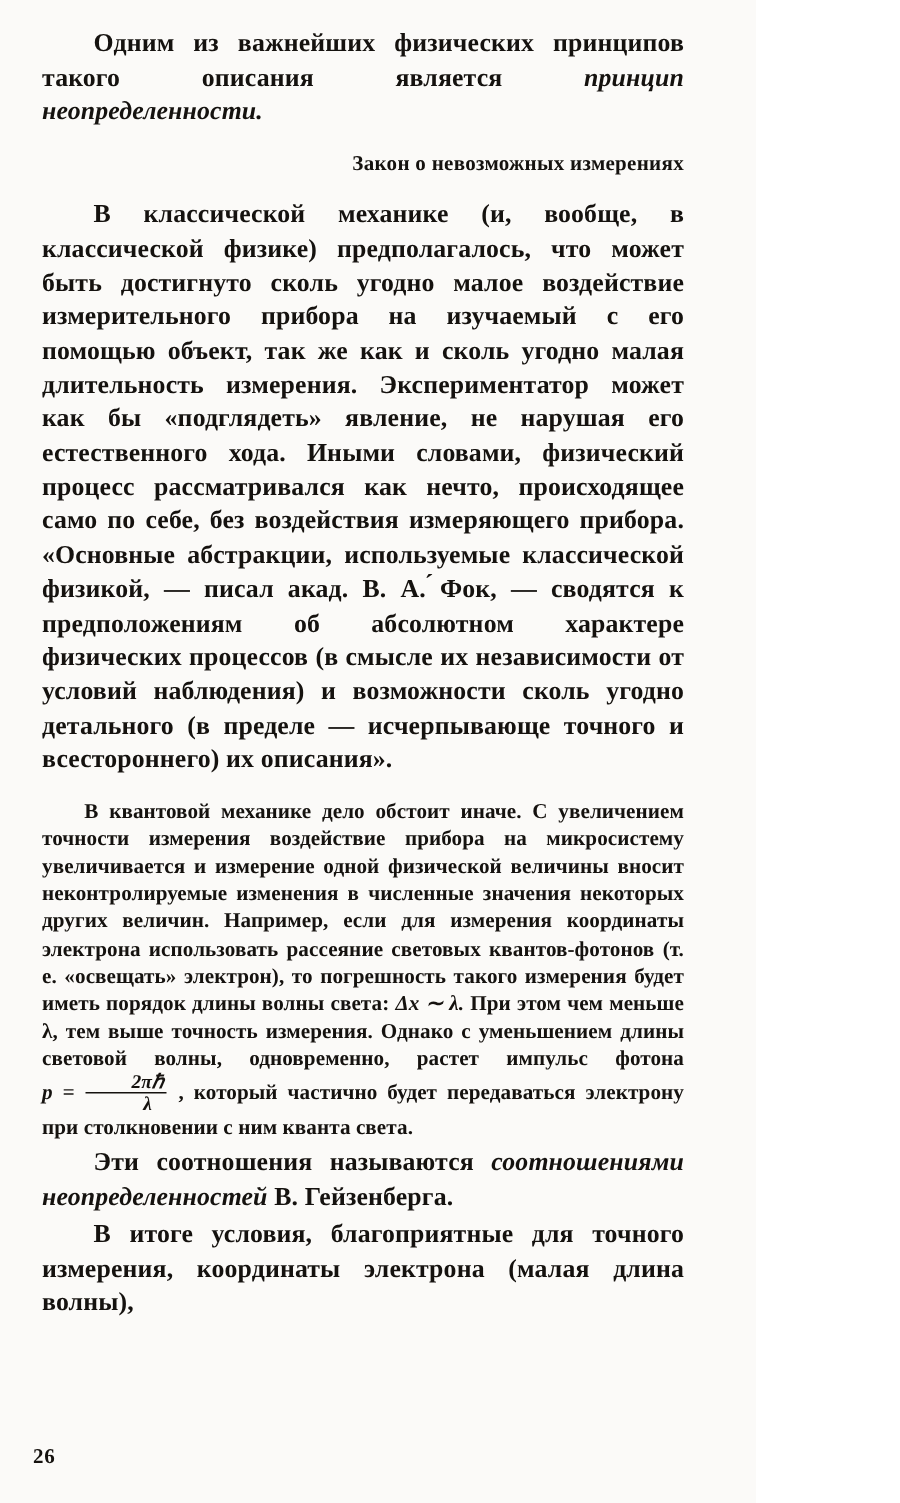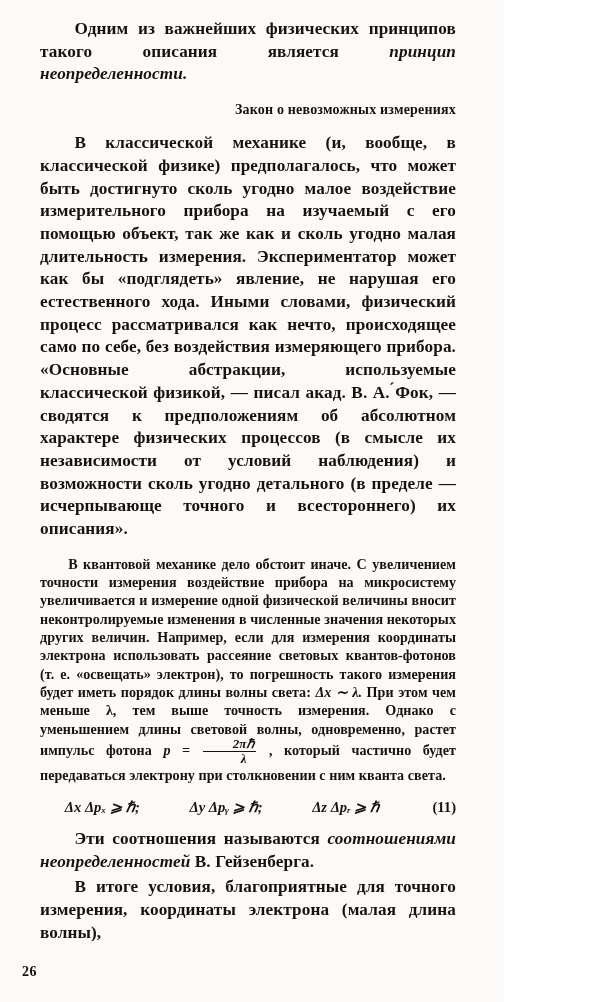--- a/index.html
+++ b/index.html
@@ -12,21 +12,21 @@
     background: #ffffff;
     font-family: "Liberation Serif", serif;
     color: #15120f;
     overflow: hidden;
   }
   .page {
     position: relative;
     width: 504px;
     height: 1002px;
     box-sizing: border-box;
-    padding: 18px 48px 0 40px;
+    padding: 18px 48px 0 28px;
     background: #fbfaf8;
   }
   .para {
     font-size: 17.2px;
     line-height: 1.32;
     text-align: justify;
     text-indent: 2.0em;
     margin: 0 0 0.15em 0;
     letter-spacing: 0.1px;
     font-weight: 600;
@@ -119,27 +119,19 @@
 
   <p class="para"><span>Одним из важнейших физических принципов такого описания является </span><span class="ital">принцип неопределенности.</span></p>
 
   <h2 class="heading">Закон о невозможных измерениях</h2>
 
   <p class="para">В классической механике (и, вообще, в классической физике) предполагалось, что может быть достигнуто сколь угодно малое воздействие измерительного прибора на изучаемый с его помощью объект, так же как и сколь угодно малая длительность измерения. Экспериментатор может как бы «подглядеть» явление, не нарушая его естественного хода. Иными словами, физический процесс рассматривался как нечто, происходящее само по себе, без воздействия измеряющего прибора. «Основные абстракции, используемые классической физикой, — писал акад. В. А. ́Фок, — сводятся к предположениям об абсолютном характере физических процессов (в смысле их независимости от условий наблюдения) и возможности сколь угодно детального (в пределе — исчерпывающе точного и всестороннего) их описания».</p>
 
   <p class="para small block-intro"><span>В квантовой механике дело обстоит иначе. С увеличением точности измерения воздействие прибора на микросистему увеличивается и измерение одной физической величины вносит неконтролируемые изменения в численные значения некоторых других величин. Например, если для измерения координаты электрона использовать рассеяние световых квантов-фотонов (т. е. «освещать» электрон), то погрешность такого измерения будет иметь порядок длины волны света: </span><span class="inline-formula">Δx ∼ λ.</span><span> При этом чем меньше λ, тем выше точность измерения. Однако с уменьшением длины световой волны, одновременно, растет импульс фотона </span><span class="inline-formula">p = </span><span class="frac"><span class="num">2πℏ</span><span class="den">λ</span></span><span> , который частично будет передаваться электрону при столкновении с ним кванта света.</span></p>
 
 
-  <div class="equation-row">
-    <div class="eq-items">
-      <span class="eq-item">Δx Δpₓ ⩾ ℏ;</span>
-      <span class="eq-item">Δy Δpᵧ ⩾ ℏ;</span>
-      <span class="eq-item">Δz Δpᵣ ⩾ ℏ</span>
-    </div>
-    <span class="eq-num">(11)</span>
-  </div>
 
   <p class="para"><span>Эти соотношения называются </span><span class="ital">соотношениями неопределенностей</span><span> В. Гейзенберга.</span></p>
 
   <p class="para">В итоге условия, благоприятные для точного измерения, координаты электрона (малая длина волны),</p>
 
   <div class="page-number">26</div>
 </div>
 
 </body></html>

